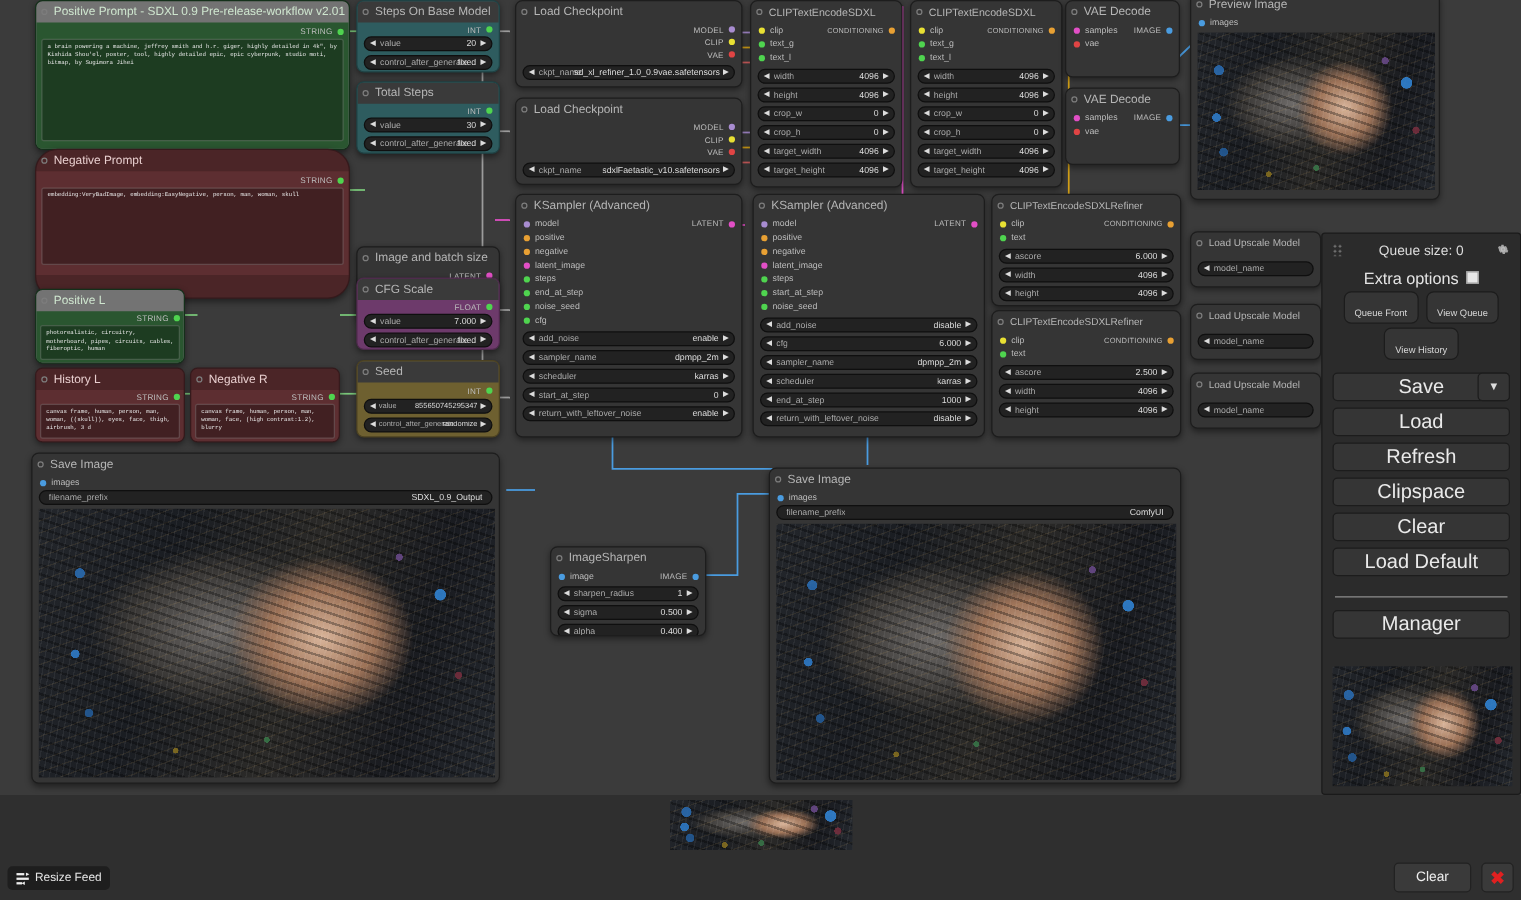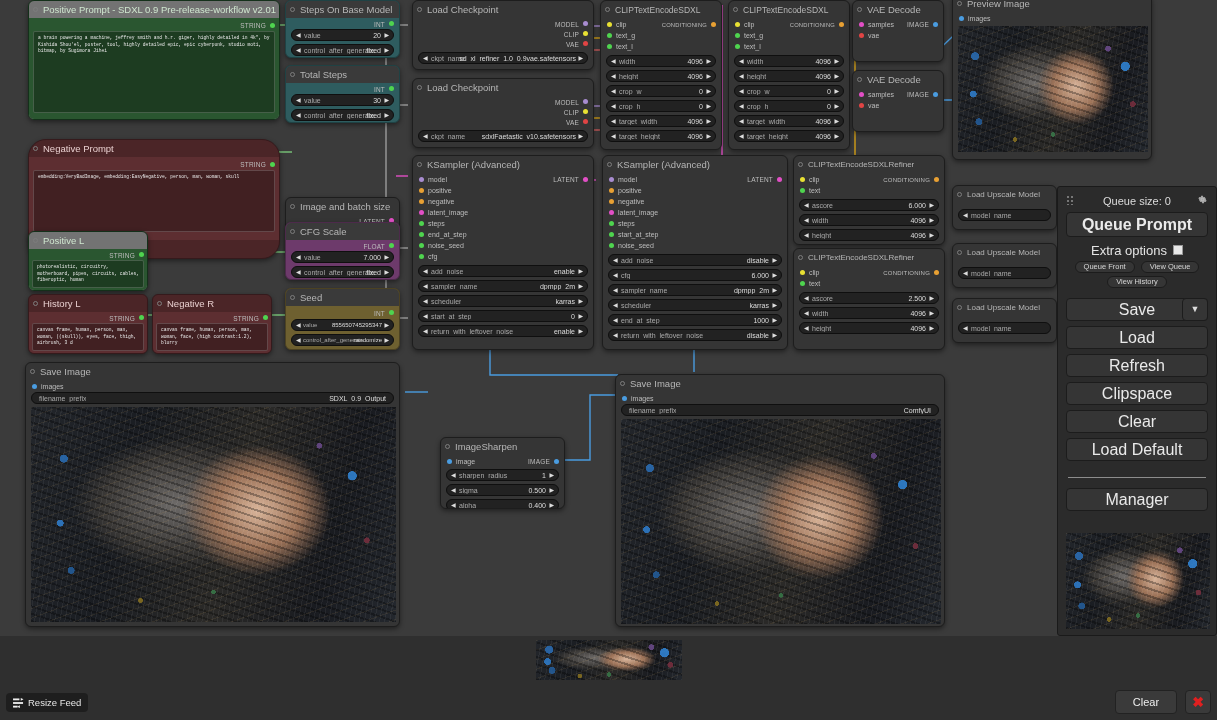--- a/index.html
+++ b/index.html
@@ -102,21 +102,21 @@
           background-size: 4px 4px; }
   .sb-btn {
     width:100%; background:#353535; border:1px solid #1c1c1c; border-radius:4px;
     color:#eaeaea; text-align:center; cursor:pointer; font-family:"Liberation Sans",sans-serif;
   }
   #queue-prompt { height:25px; font-size:16px; font-weight:bold; margin-top:3px; line-height:23px; }
   .extra-row { display:flex; align-items:center; justify-content:center; gap:6px; height:18px; margin-top:4px; }
   .extra-row .lbl { font-size:13px; color:#e4e4e4; }
   .chk { width:10px; height:10px; background:#e8e8e8; border:1px solid #999; }
   .mini-row { display:flex; gap:6px; justify-content:center; margin-top:2px; }
-  .mini-btn { height:12px; font-size:7.5px; line-height:10px; padding:0 8px; border-radius:6px;
+  .mini-btn { height:12px; font-size:7.5px; line-height:10px; padding:12px 8px; border-radius:6px;
               background:#353535; border:1px solid #1c1c1c; color:#d6d6d6; }
   .mini-center { display:flex; justify-content:center; margin-top:3px; }
   .big-btn { height:23px; font-size:16px; line-height:21px; margin-top:5px; }
   .save-wrap { position:relative; margin-top:10px; }
   .save-caret { position:absolute; right:0; top:0; width:26px; height:23px; background:#353535;
                 border:1px solid #1c1c1c; border-radius:4px; color:#ddd; font-size:9px; line-height:21px; text-align:center; }
   .sb-divider { height:1px; background:#8d8d8d; margin:16px 2px 10px; }
 
   
   .art {
@@ -210,21 +210,21 @@
     </div>
     <div class="node-body inner" style="height:103px; padding:2px 4px 4px;">
       <div class="slot out">
         <span class="typelabel">STRING</span>
         <span class="sdot" style="background:#4fd44f;"></span>
       </div>
       <div class="promptbox" style="height:82px;">a brain powering a machine, jeffrey smith and h.r. giger, highly detailed in 4k", by Kishida Shou'el, poster, tool, highly detailed epic, epic cyberpunk, studio moti, bitmap, by Sugimora Jihei</div>
     </div>
   </div>
 
-  <div class="node t-red" style="left:28px; top:139px; width:252px; height:120px;border-radius:18px;">
+  <div class="node t-red" style="left:28px; top:119px; width:252px; height:120px;border-radius:18px;">
     <div class="node-title">
       <span class="dot-handle"></span>
       <span>Negative Prompt</span>
     </div>
     <div class="node-body inner" style="height:83px; padding:2px 4px 4px;">
       <div class="slot out">
         <span class="typelabel">STRING</span>
         <span class="sdot" style="background:#4fd44f;"></span>
       </div>
       <div class="promptbox" style="height:62px;">embedding:VeryBadImage, embedding:EasyNegative, person, man, woman, skull</div>
@@ -1001,21 +1001,20 @@
   <div id="sidebar">
     <div class="sb-head">
       <span class="grip"></span>
       <span class="qtext">Queue size: 0</span>
       <svg class="gear" viewBox="0 0 24 24" fill="#bbb">
         <path d="M12 8a4 4 0 100 8 4 4 0 000-8zm0 6a2 2 0 110-4 2 2 0 010 4z"></path>
         <path d="M19.4 13l1.7 1.3-2 3.4-2-.8a7.6 7.6 0 01-1.7 1l-.3 2.1h-4l-.3-2.1a7.6 7.6 0 01-1.7-1l-2 .8-2-3.4L4.6 13a7 7 0 010-2L2.9 9.7l2-3.4 2 .8a7.6 7.6 0 011.7-1L8.9 4h4l.3 2.1a7.6 7.6 0 011.7 1l2-.8 2 3.4L19.4 11a7 7 0 010 2z" opacity=".85"></path>
       </svg>
     </div>
 
-    <div class="sb-btn" id="queue-prompt">Queue Prompt</div>
 
     <div class="extra-row">
       <span class="lbl">Extra options</span>
       <span class="chk"></span>
     </div>
 
     <div class="mini-row">
       <div class="mini-btn">Queue Front</div>
       <div class="mini-btn">View Queue</div>
     </div>

